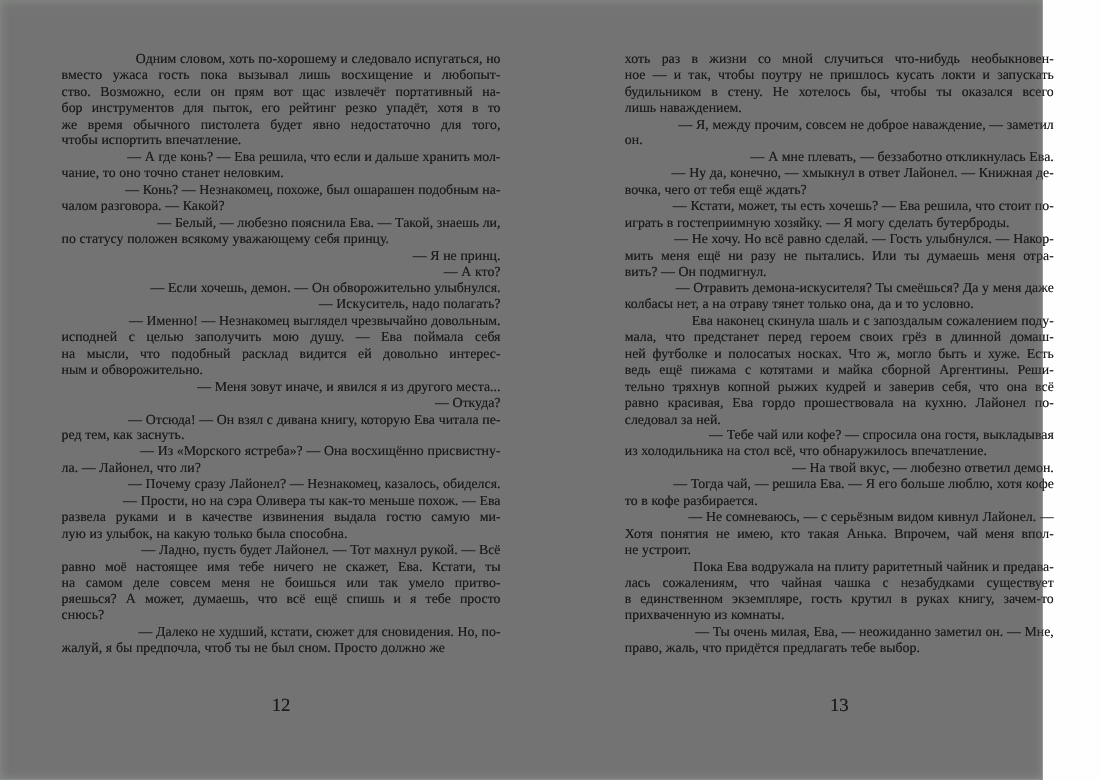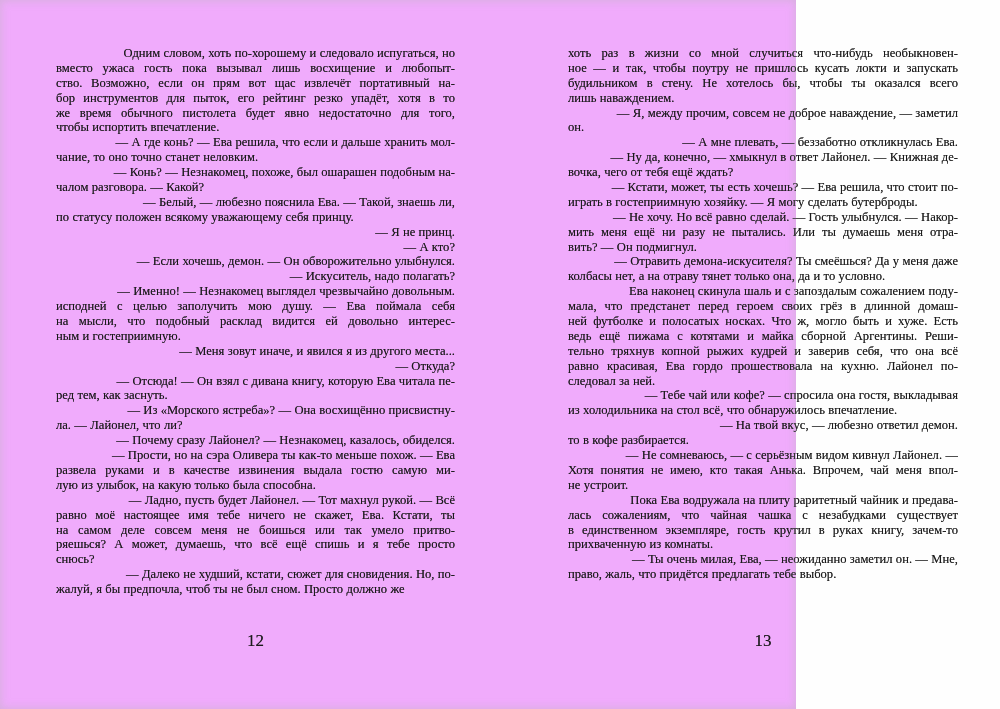--- a/index.html
+++ b/index.html
@@ -5,23 +5,23 @@
   html, body {
     margin: 0;
     padding: 0;
     width: 1000px;
     height: 709px;
     overflow: hidden;
     background: #fefefe;
   }
   .spread {
     position: relative;
-    width: 796px;
+    width: 948px;
     height: 709px;
-    background: #f0abfc;
+    background: #737373;
   }
   .photo-edge {
     position: absolute;
     inset: 0;
     pointer-events: none;
     box-shadow: inset 0 0 9px 1px rgba(168, 182, 168, 0.35);
   }
   .page-text {
     position: absolute;
     top: 46px;
@@ -98,21 +98,21 @@
       </div>
       <div class="para">
         <div class="line last indent">— Искуситель, надо полагать?</div>
       </div>
       <div class="para">
         <div class="line last indent">— Именно! — Незнакомец выглядел чрезвычайно довольным.</div>
       </div>
       <div class="para">
         <div class="line">исподней с целью заполучить мою душу. — Ева поймала себя</div>
         <div class="line">на мысли, что подобный расклад видится ей довольно интерес-</div>
-        <div class="line last">ным и гостеприимную.</div>
+        <div class="line last">ным и обворожительно.</div>
       </div>
       <div class="para">
         <div class="line last indent">— Меня зовут иначе, и явился я из другого места...</div>
       </div>
       <div class="para">
         <div class="line last indent">— Откуда?</div>
       </div>
       <div class="para">
         <div class="line indent">— Отсюда! — Он взял с дивана книгу, которую Ева читала пе-</div>
         <div class="line last">ред тем, как заснуть.</div>
@@ -182,20 +182,21 @@
         <div class="line last">следовал за ней.</div>
       </div>
       <div class="para">
         <div class="line indent">— Тебе чай или кофе? — спросила она гостя, выкладывая</div>
         <div class="line last">из холодильника на стол всё, что обнаружилось впечатление.</div>
       </div>
       <div class="para">
         <div class="line last indent">— На твой вкус, — любезно ответил демон.</div>
       </div>
       <div class="para">
+        <div class="line indent">— Тогда чай, — решила Ева. — Я его больше люблю, хотя кофе</div>
         <div class="line last">то в кофе разбирается.</div>
       </div>
       <div class="para">
         <div class="line indent">— Не сомневаюсь, — с серьёзным видом кивнул Лайонел. —</div>
         <div class="line">Хотя понятия не имею, кто такая Анька. Впрочем, чай меня впол-</div>
         <div class="line last">не устроит.</div>
       </div>
       <div class="para">
         <div class="line indent">Пока Ева водружала на плиту раритетный чайник и предава-</div>
         <div class="line">лась сожалениям, что чайная чашка с незабудками существует</div>

